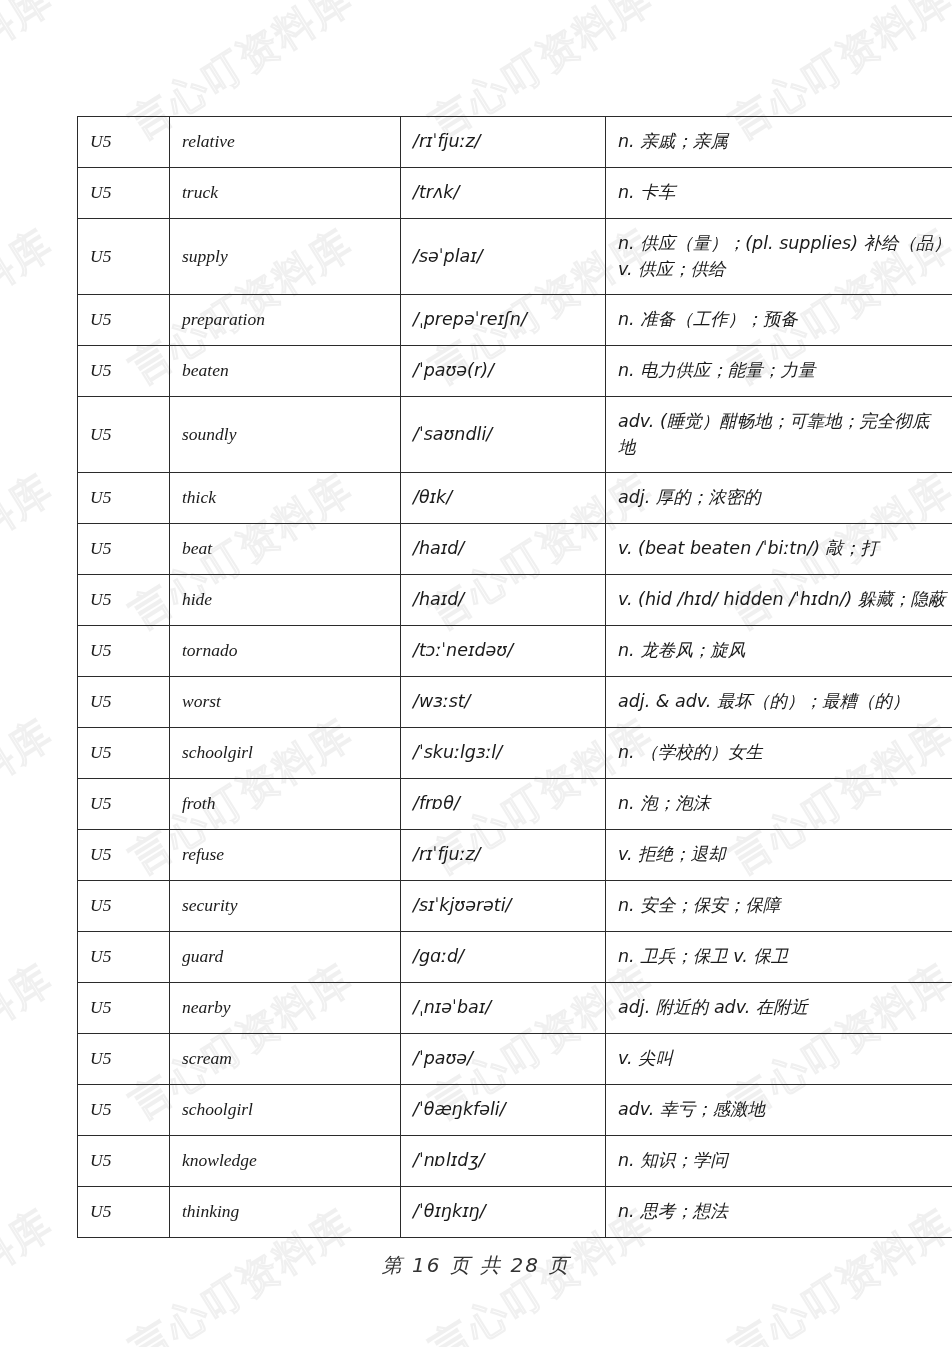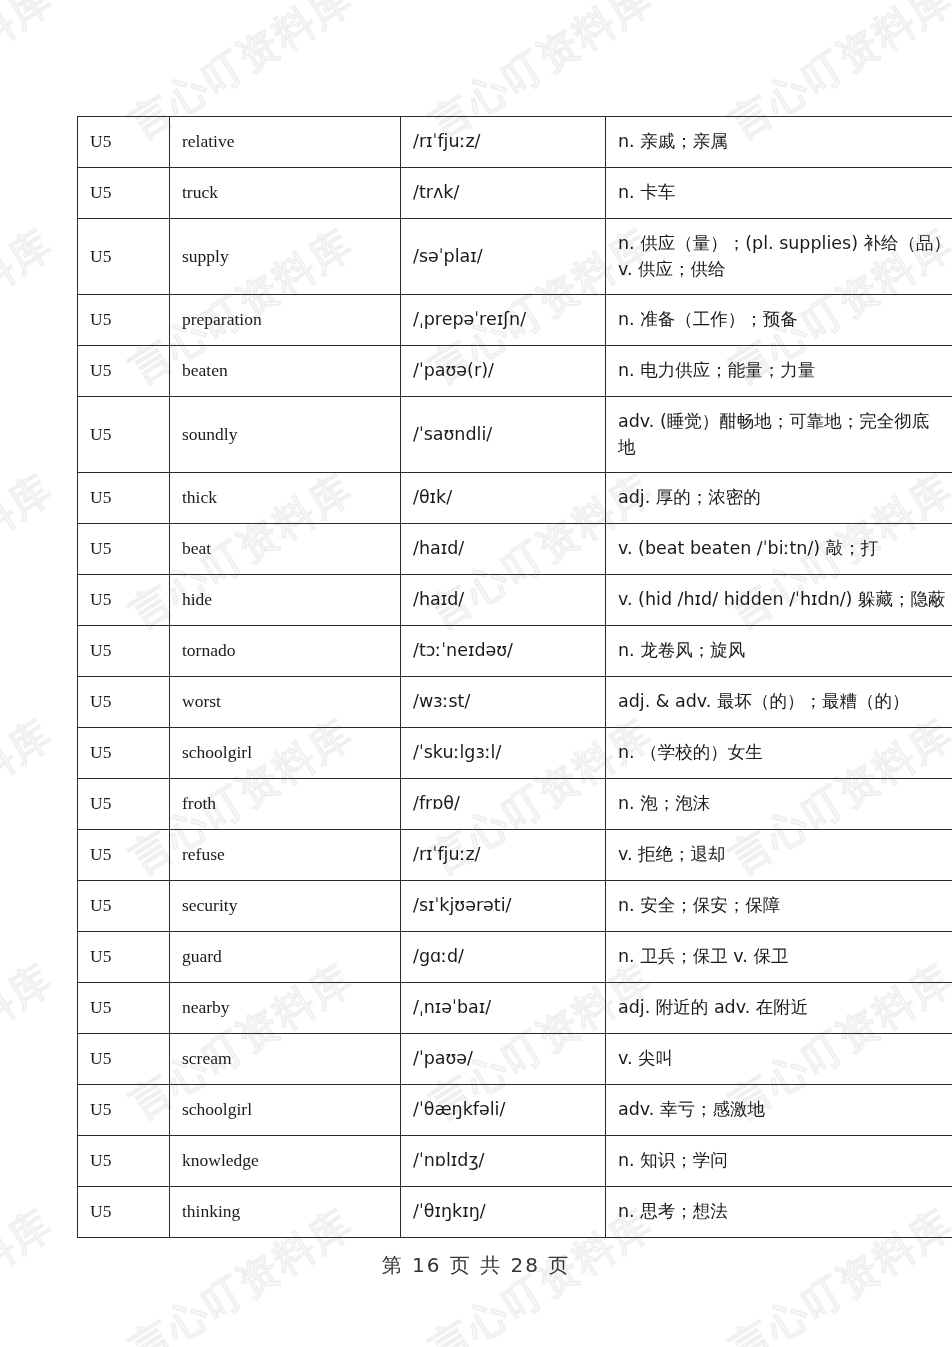--- a/index.html
+++ b/index.html
@@ -38,20 +38,21 @@
     text-stroke: 1px #000;
     color: transparent;
   }
 
   
   #page {
     position: relative;
     z-index: 2;
     width: 952px;
     height: 1347px;
+    font-style: italic;
   }
 
   #vocab-table {
     position: absolute;
     left: 77px;
     top: 116px;
     width: 796px;
     border-collapse: collapse;
     table-layout: fixed;
   }

